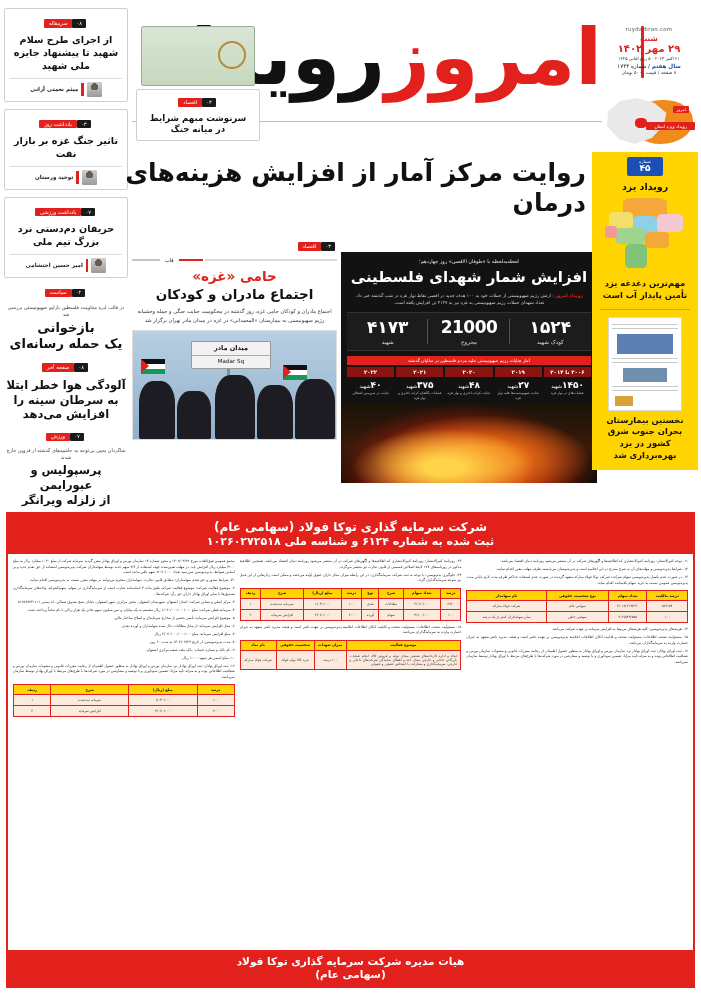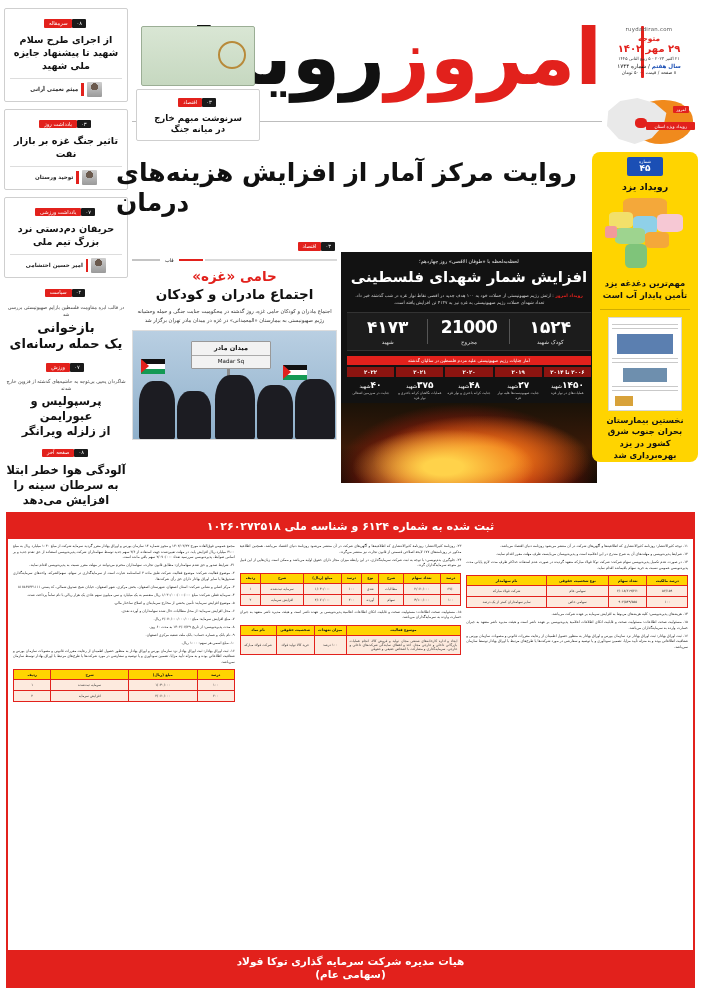--- a/index.html
+++ b/index.html
@@ -55,36 +55,36 @@
   .flagpole{position:absolute;right:57px;top:26px;width:3px;height:52px;background:#e2211c;border-radius:1px;}
 
   .iranmap{position:absolute;right:2px;top:96px;width:98px;height:52px;}
   .blob{position:absolute;right:6px;top:4px;width:62px;height:44px;background:#f08a1d;border-radius:50% 46% 52% 48%;}
   .mapshape{position:absolute;right:30px;top:0;width:66px;height:50px;background:#e9e9e9;clip-path:polygon(8% 30%,26% 10%,52% 4%,78% 14%,96% 34%,92% 58%,74% 84%,48% 96%,24% 86%,6% 60%);}
   .mapdot{position:absolute;right:52px;top:22px;width:12px;height:10px;background:#e2211c;border-radius:40%;}
   .badge-or{position:absolute;right:10px;top:10px;background:#e2211c;color:#fff;font-size:4.2px;padding:1px 3px;border-radius:1px;}
   .badge-or2{position:absolute;right:4px;top:26px;background:#e2211c;color:#fff;font-size:4.4px;padding:1.5px 8px;border-radius:1px;}
 
   
-  .right-col{position:absolute;right:3px;top:152px;width:98px;background:#ffd400;border-radius:8px;padding:5px 4px 0;}
+  .right-col{position:absolute;right:3px;top:152px;width:98px;background:#ffd400;border-radius:0;padding:5px 4px 8px;}
   .numbadge{width:36px;margin:0 auto;background:#1b4fb5;color:#fff;text-align:center;border-radius:2px;padding:2px 0 3px;}
   .numbadge .lbl{font-size:4.4px;}
   .numbadge .val{font-size:9px;font-weight:bold;line-height:1;}
   .ryz{text-align:center;font-size:9.5px;font-weight:bold;color:#e2211c;margin:5px 0 4px;}
   .ryz span{color:#111;}
   .provmap{width:84px;height:78px;margin:0 auto 4px;position:relative;}
   .pp{position:absolute;border-radius:22%;}
   .rc-title{font-size:8.4px;font-weight:bold;text-align:center;line-height:1.4;color:#111;padding:0 2px;}
   .rc-sep{height:1px;background:rgba(0,0,0,.18);margin:7px 4px;}
   .paperthumb{width:72px;height:92px;margin:0 auto 4px;background:#fff;border:1px solid #d8d8d8;position:relative;overflow:hidden;}
   .pt-line{position:absolute;left:3px;right:3px;height:1.2px;background:#c9c9c9;}
   .pt-img{position:absolute;background:#5b7fb0;}
 
   
-  .main-hl{position:absolute;left:116px;top:158px;width:470px;text-align:left;}
+  .main-hl{position:absolute;left:116px;top:158px;width:470px;text-align:right;}
   .main-hl h1{margin:0;font-size:25px;font-weight:bold;line-height:1.18;color:#111;letter-spacing:-.3px;}
   .main-hl p{margin:7px 14px 0;font-size:6.6px;line-height:1.75;color:#222;}
 
   
   .gaza-col{position:absolute;left:132px;top:238px;width:205px;}
   .prog{display:flex;align-items:center;gap:2px;margin-bottom:5px;}
   .prog .seg{height:2px;flex:1;background:#d9d9d9;}
   .prog .seg.on{background:#e2211c;flex:0 0 24px;}
   .prog .seg.gy{flex:0 0 28px;background:#c4c4c4;}
   .gz-h{font-size:13.5px;font-weight:bold;text-align:center;line-height:1.3;}
@@ -186,34 +186,34 @@
       <div class="kicker-row">
         <span class="kicker-dark">۰۲</span><span class="kicker">سیاست</span>
       </div>
       <div class="mini">در قالب ابره مقاومت فلسطین بازایم صهیونیستی بررسی شد</div>
       <div class="hl" style="font-size:13px">بازخوانی</div>
       <div class="hl" style="font-size:13px">یک حمله رسانه‌ای</div>
     </div>
 
     <div class="plain-item">
       <div class="kicker-row">
+        <span class="kicker-dark">۰۸</span><span class="kicker">صفحه آخر</span>
+      </div>
+      <div class="hl" style="font-size:11.5px">آلودگی هوا خطر ابتلا</div>
+      <div class="hl" style="font-size:11.5px">به سرطان سینه را</div>
+      <div class="hl" style="font-size:11.5px">افزایش می‌دهد</div>
+    </div>
+
+    <div class="plain-item">
+      <div class="kicker-row">
         <span class="kicker-dark">۰۷</span><span class="kicker">ورزش</span>
       </div>
       <div class="mini">شاگردان یحیی بی‌توجه به حاشیه‌های گذشته از قزوین خارج شدند</div>
       <div class="hl" style="font-size:11.5px">پرسپولیس و عبورایمن</div>
       <div class="hl" style="font-size:11.5px">از زلزله ویرانگر</div>
-    </div>
-
-    <div class="plain-item">
-      <div class="kicker-row">
-        <span class="kicker-dark">۰۸</span><span class="kicker">صفحه آخر</span>
-      </div>
-      <div class="hl" style="font-size:11.5px">آلودگی هوا خطر ابتلا</div>
-      <div class="hl" style="font-size:11.5px">به سرطان سینه را</div>
-      <div class="hl" style="font-size:11.5px">افزایش می‌دهد</div>
     </div>
 
     <div>
       <div class="kicker-row">
         <span class="kicker-dark">۰۸</span><span class="kicker">کتاب گفتار</span>
       </div>
       <div class="book-row">
         <div class="book-cover"></div>
         <div class="book-txt">لطفا گوش بشوید</div>
       </div>
@@ -223,30 +223,30 @@
   <div class="masthead">
     <div class="logo"><span class="red">امروز</span><span>رویداد</span></div>
     <div class="mast-rule"></div>
 
     <div class="dollar-box">
       <div class="money"></div>
       <div class="money-card">
         <div class="kicker-row">
           <span class="kicker-dark">۰۳</span><span class="kicker">اقتصاد</span>
         </div>
-        <div class="hl" style="font-size:8.6px">سرنوشت مبهم خارج</div>
+        <div class="hl" style="font-size:8.6px">سرنوشت مبهم شرایط</div>
         <div class="hl" style="font-size:8.6px">در میانه جنگ</div>
       </div>
     </div>
   </div>
 
   <div class="flagpole"></div>
   <div class="headinfo">
     <div class="site">ruydadiran.com</div>
-    <div class="day">متوجه</div>
+    <div class="day">شنبه</div>
     <div class="date">۲۹ مهر ۱۴۰۲</div>
     <div class="date2">۲۱ اکتبر ۲۰۲۳ - ۵ ربیع الثانی ۱۴۴۵</div>
     <div class="issue"><b>سال هفتم</b> / <span>شماره ۱۷۴۴</span></div>
     <div class="price">۸ صفحه / قیمت ۵۰۰۰ تومان</div>
   </div>
 
   <div class="iranmap">
     <div class="blob"></div>
     <div class="mapshape"></div>
     <div class="mapdot"></div>
@@ -366,20 +366,21 @@
       <div class="pt-img" style="left:14px;top:50px;right:14px;height:14px;background:#6e8fae"></div>
       <div class="pt-line" style="top:68px"></div>
         <div class="pt-line" style="top:72px"></div>
       <div class="pt-img" style="left:6px;top:78px;width:18px;height:10px;background:#d8a23a"></div>
     </div>
     <div class="rc-title">نخستین بیمارستان بحران جنوب شرق کشور در یزد بهره‌برداری شد</div>
   </div>
 
   <div class="ad">
     <div class="ad-head">
+      <div class="l2">شرکت سرمایه گذاری توکا فولاد (سهامی عام)</div>
       <div class="l3">ثبت شده به شماره ۶۱۲۴ و شناسه ملی ۱۰۲۶۰۲۷۲۵۱۸</div>
     </div>
 
     <div class="ad-body">
 
       <div class="ad-c">
         <div class="ad-txt">
           <p>۱۱- توجه کثیرالانتشار: روزنامه کثیرالانتشاری که اطلاعیه‌ها و آگهی‌های شرکت در آن منتشر می‌شود روزنامه دنیای اقتصاد می‌باشد.</p>
           <p>۱۲- شرایط پذیره‌نویسی و مهلت‌های آن به شرح مندرج در این اعلامیه است و پذیره‌نویسان می‌بایست ظرف مهلت مقرر اقدام نمایند.</p>
           <p>۱۳- در صورت عدم تکمیل پذیره‌نویسی سهام شرکت: شرکت توکا فولاد مبارکه متعهد گردیده در صورت عدم استفاده حداکثر ظرف مدت لازم پایانی مدت پذیره‌نویسی عمومی نسبت به خرید سهام باقیمانده اقدام نماید.</p>

